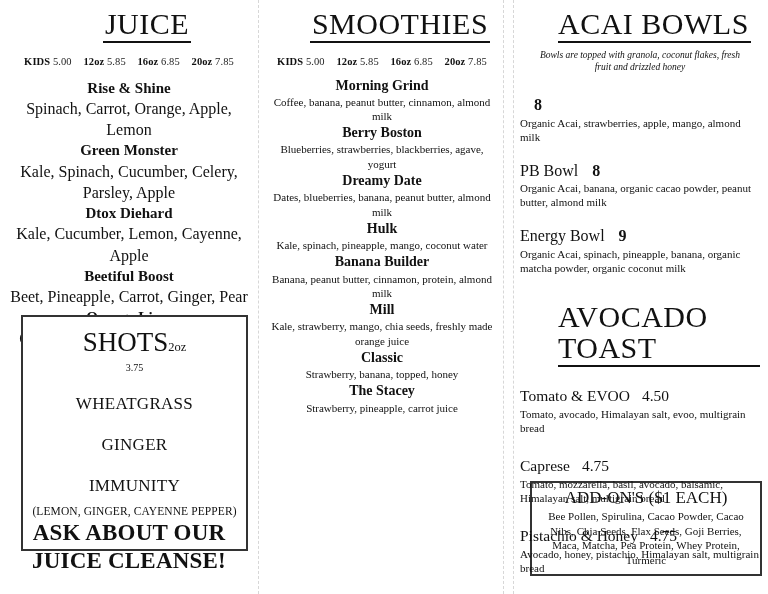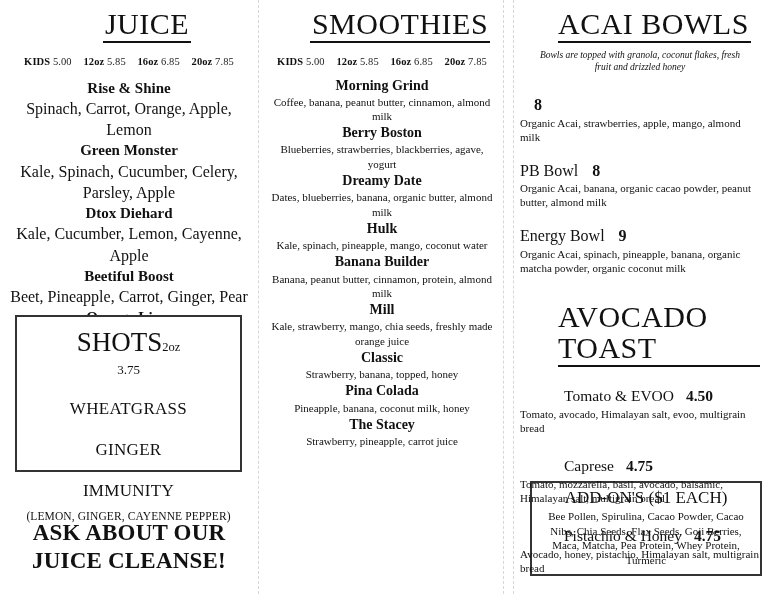--- a/index.html
+++ b/index.html
@@ -102,36 +102,36 @@
   .col-smoothies .item-desc { font-size: 11px; line-height: 1.3; padding: 0 6px; }
   .col-smoothies .items { margin-top: 10px; }
 
   
   .boxed {
     border: 2px solid #333;
     background: #fff;
   }
   .box-shots {
     position: absolute;
-    left: 15px;
+    left: 21px;
     top: 315px;
     width: 227px;
-    height: 157px;
+    height: 236px;
     padding: 8px 6px 4px 6px;
   }
   .shots-head {
     text-align: center;
     font-size: 27px;
     line-height: 1;
     margin-top: 4px;
   }
   .shots-head .oz { font-size: 12.5px; vertical-align: baseline; }
   .shots-price {
     text-align: center;
-    font-size: 13px;
+    font-size: 10px;
     margin-top: 6px;
   }
   .shot-item {
     text-align: center;
     font-size: 17px;
     letter-spacing: 0.3px;
     margin-top: 21px;
   }
   .shot-sub {
     text-align: center;
@@ -202,23 +202,22 @@
   }
 
   .toast-section { margin-top: 6px; }
   .toast-list { margin-top: 20px; }
   .toast-item { margin-bottom: 22px; }
   .toast-row {
     display: flex;
     align-items: center;
     font-size: 15.5px;
     line-height: 1.15;
-    margin-left: 44px;
-  }
-  .toast-price { font-weight: 700; margin-left: 12px; }
+  }
+  .toast-price { font-weight: 400; margin-left: 12px; }
   .toast-desc { font-size: 11px; line-height: 1.28; margin-top: 2px; }
 </style>
 </head>
 <body>
 
 <div class="menu">
 
   <div class="divider d1"></div>
   <div class="divider d2"></div>
   <div class="divider d3"></div>
@@ -302,41 +301,37 @@
       <div class="item">
         <span class="item-name">Morning Grind</span>
         <span class="item-desc">Coffee, banana, peanut butter, cinnamon, almond milk</span>
       </div>
       <div class="item">
         <span class="item-name">Berry Boston</span>
         <span class="item-desc">Blueberries, strawberries, blackberries, agave, yogurt</span>
       </div>
       <div class="item">
         <span class="item-name">Dreamy Date</span>
-        <span class="item-desc">Dates, blueberries, banana, organic butter, almond milk</span>
+        <span class="item-desc">Dates, blueberries, banana, peanut butter, almond milk</span>
       </div>
       <div class="item">
         <span class="item-name">Hulk</span>
         <span class="item-desc">Kale, spinach, pineapple, mango, coconut water</span>
       </div>
       <div class="item">
         <span class="item-name">Banana Builder</span>
         <span class="item-desc">Banana, peanut butter, cinnamon, protein, almond milk</span>
       </div>
       <div class="item">
         <span class="item-name">Mill</span>
         <span class="item-desc">Kale, strawberry, mango, chia seeds, freshly made orange juice</span>
       </div>
       <div class="item">
         <span class="item-name">Classic</span>
         <span class="item-desc">Strawberry, banana, topped, honey</span>
-      </div>
-      <div class="item">
-        <span class="item-name">Pina Colada</span>
-        <span class="item-desc">Pineapple, banana, coconut milk, honey</span>
       </div>
       <div class="item">
         <span class="item-name">The Stacey</span>
         <span class="item-desc">Strawberry, pineapple, carrot juice</span>
       </div>
     </div>
 
     <div class="boxed box-addons">
       <div class="addons-head">ADD-ON'S ($1 EACH)</div>
       <div class="addons-body">Bee Pollen, Spirulina, Cacao Powder, Cacao Nibs, Chia Seeds, Flax Seeds, Goji Berries, Maca, Matcha, Pea Protein, Whey Protein, Turmeric</div>

